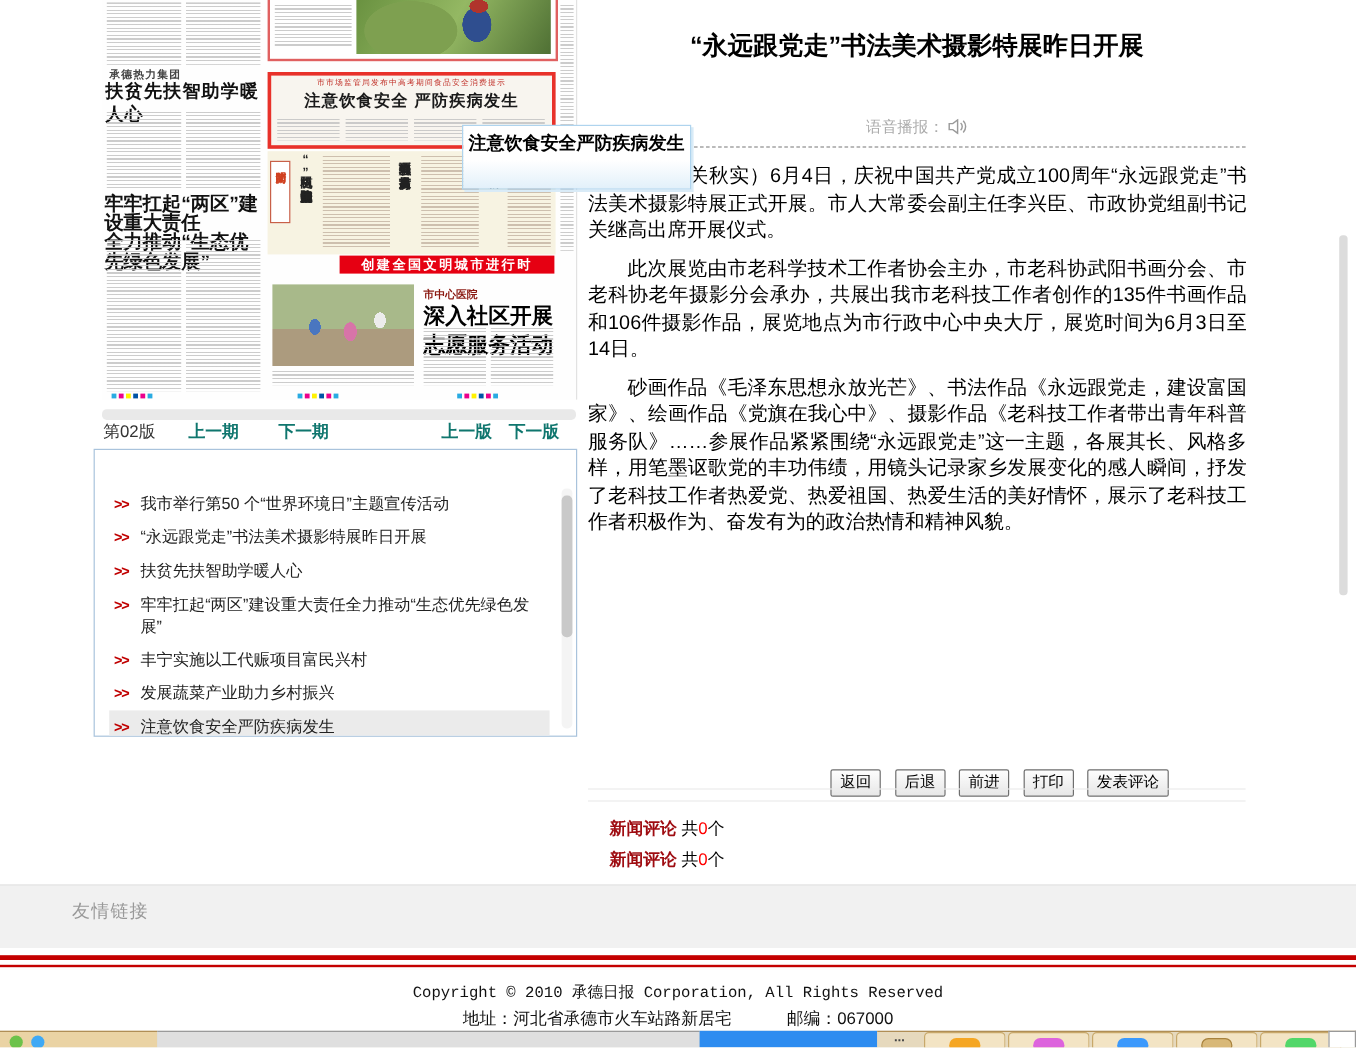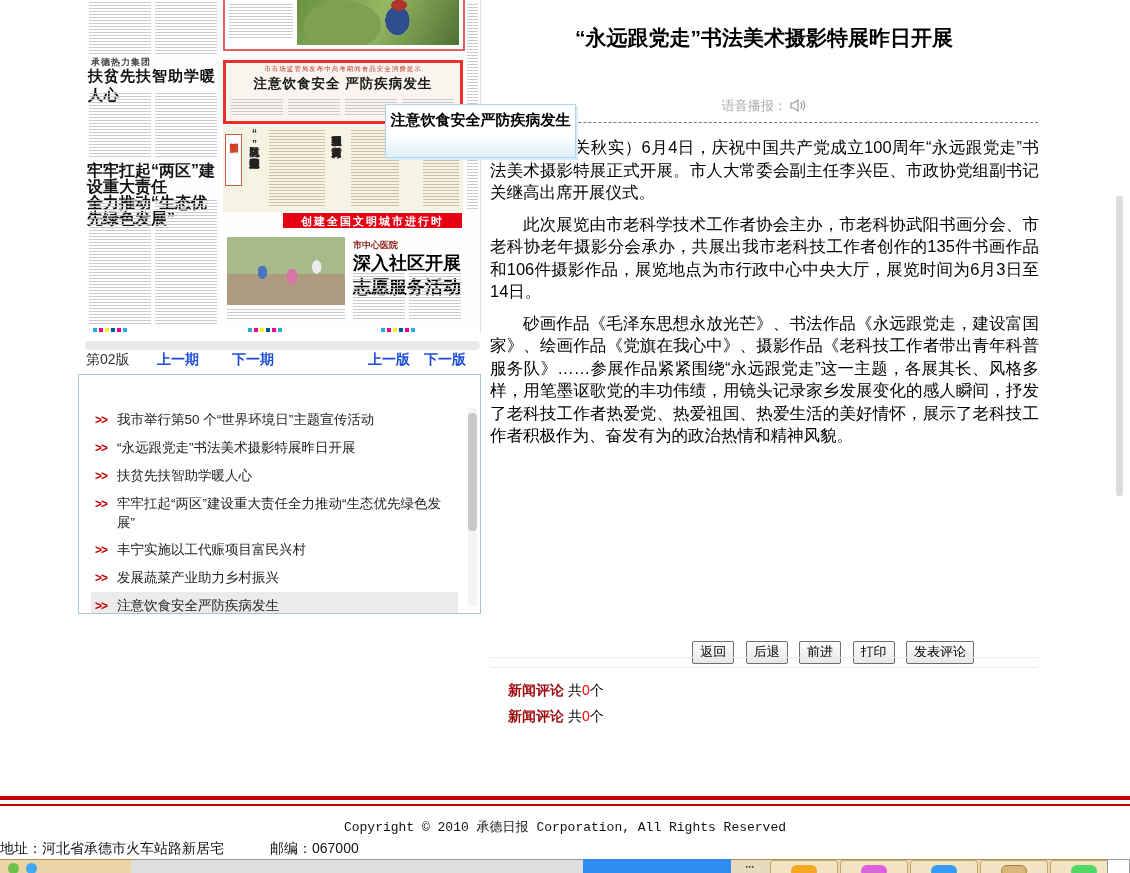--- a/index.html
+++ b/index.html
@@ -25,21 +25,21 @@
       linear-gradient(#a8b98a 0 55%, #ac9b7e 55% 100%);}
   .redbox{border:3px solid #e8312a;background:#f8f5ef;}
   .vtext{writing-mode:vertical-rl;text-orientation:upright;font-weight:bold;color:#222;}
   .banner{background:#e60012;color:#fff;font-size:11px;font-weight:bold;text-align:center;
           line-height:16px;letter-spacing:2px;}
   .dots span{display:inline-block;width:4px;height:4px;margin-right:2px;vertical-align:top;}
   .dots .c1{background:#29abe2}.dots .c2{background:#ec008c}.dots .c3{background:#fff200}
   .dots .c4{background:#0054a6}
   
   .pag{font-size:14px;color:#333;}
-  .pag-link{font-size:14px;color:#1d4ed8;font-weight:600;cursor:pointer;}
+  .pag-link{font-size:14px;color:#0f766e;font-weight:600;cursor:pointer;}
   
   #navbox{left:78px;top:374px;width:401px;height:238px;border:1px solid #a9c3dc;background:#fff;}
   #navhead{position:absolute;left:0;top:0;right:0;height:27px;
            background:linear-gradient(#ffffff,#d9d9d9);border-top:2px solid #a32126;}
   #navhead .red{position:absolute;left:0;top:0;width:140px;height:27px;background:#a32126;
            clip-path:polygon(0 0,76% 0,100% 100%,0 100%);}
   #navhead .t{position:absolute;left:18px;top:0;line-height:26px;color:#fff;
            font-weight:bold;font-size:14.5px;letter-spacing:2px;}
   #navlist{position:absolute;left:0;top:29px;right:0;bottom:0;overflow:hidden;padding:2px 22px 0 12px;}
   .nitem{display:flex;align-items:flex-start;padding:4px 0;font-size:13.5px;line-height:19px;
@@ -65,21 +65,21 @@
   .crow{left:508px;font-size:14px;}
   .crow .lbl{color:#9e0b10;font-weight:bold;}
   .crow .cnt{color:#f00;}
   
   #links{left:0;top:737px;width:1130px;height:52px;background:#f1f1f1;border-top:1px solid #e3e3e3;}
   #links .t{position:absolute;left:60px;top:12px;color:#999;font-size:15px;letter-spacing:1px;}
   .redline1{left:0;top:796px;width:1130px;height:4px;background:#c40000;}
   .redline2{left:0;top:804px;width:1130px;height:2px;background:#c40000;}
   #copy{left:0;top:818px;width:1130px;text-align:center;font-size:13px;color:#111;
         font-family:"Liberation Mono","DejaVu Sans Mono",monospace;}
-  #addr{left:0;top:840px;width:1130px;text-align:left;font-size:14px;color:#111;}
+  #addr{left:0;top:840px;width:1130px;text-align:center;font-size:14px;color:#111;}
   #addr .gap{display:inline-block;width:46px;}
   
   #taskbar{left:0;top:859px;width:1130px;height:14px;background:#d8d4c8;}
   .tseg{position:absolute;top:0;height:14px;}
   .appbtn{position:absolute;top:1px;height:13px;width:66px;background:#f3e4c4;
           border:1px solid #c8a86a;border-bottom:none;border-radius:4px 4px 0 0;cursor:pointer;}
   .appicon{position:absolute;left:50%;top:4px;transform:translateX(-50%);width:26px;height:12px;border-radius:6px;}
   .scroll-thumb{background:#dcdcdc;border-radius:3px;}
 </style>
 </head>
@@ -233,20 +233,23 @@
     <span>共</span><span class="cnt">0</span><span>个</span>
   </div>
   <div class="abs crow" style="top:708px;">
     <span class="lbl">新闻评论</span>
     <span> </span>
     <span>共</span><span class="cnt">0</span><span>个</span>
   </div>
 
   <div class="abs scroll-thumb" style="left:1116px;top:196px;width:7px;height:300px;"></div>
 
+  <div id="links" class="abs">
+    <div class="t">友情链接</div>
+  </div>
   <div class="abs redline1"></div>
   <div class="abs redline2"></div>
   <div id="copy" class="abs">Copyright © 2010 承德日报 Corporation, All Rights Reserved</div>
   <div id="addr" class="abs">
     <span>地址：河北省承德市火车站路新居宅</span><span class="gap"></span><span>邮编：067000</span>
   </div>
 
   <div id="taskbar" class="abs">
     <div class="tseg" style="left:0;width:131px;background:#ead3a4;border-top:1px solid #b08e55;">
       <div style="position:absolute;left:8px;top:3px;width:11px;height:11px;border-radius:50%;background:#6cc24a;"></div>

